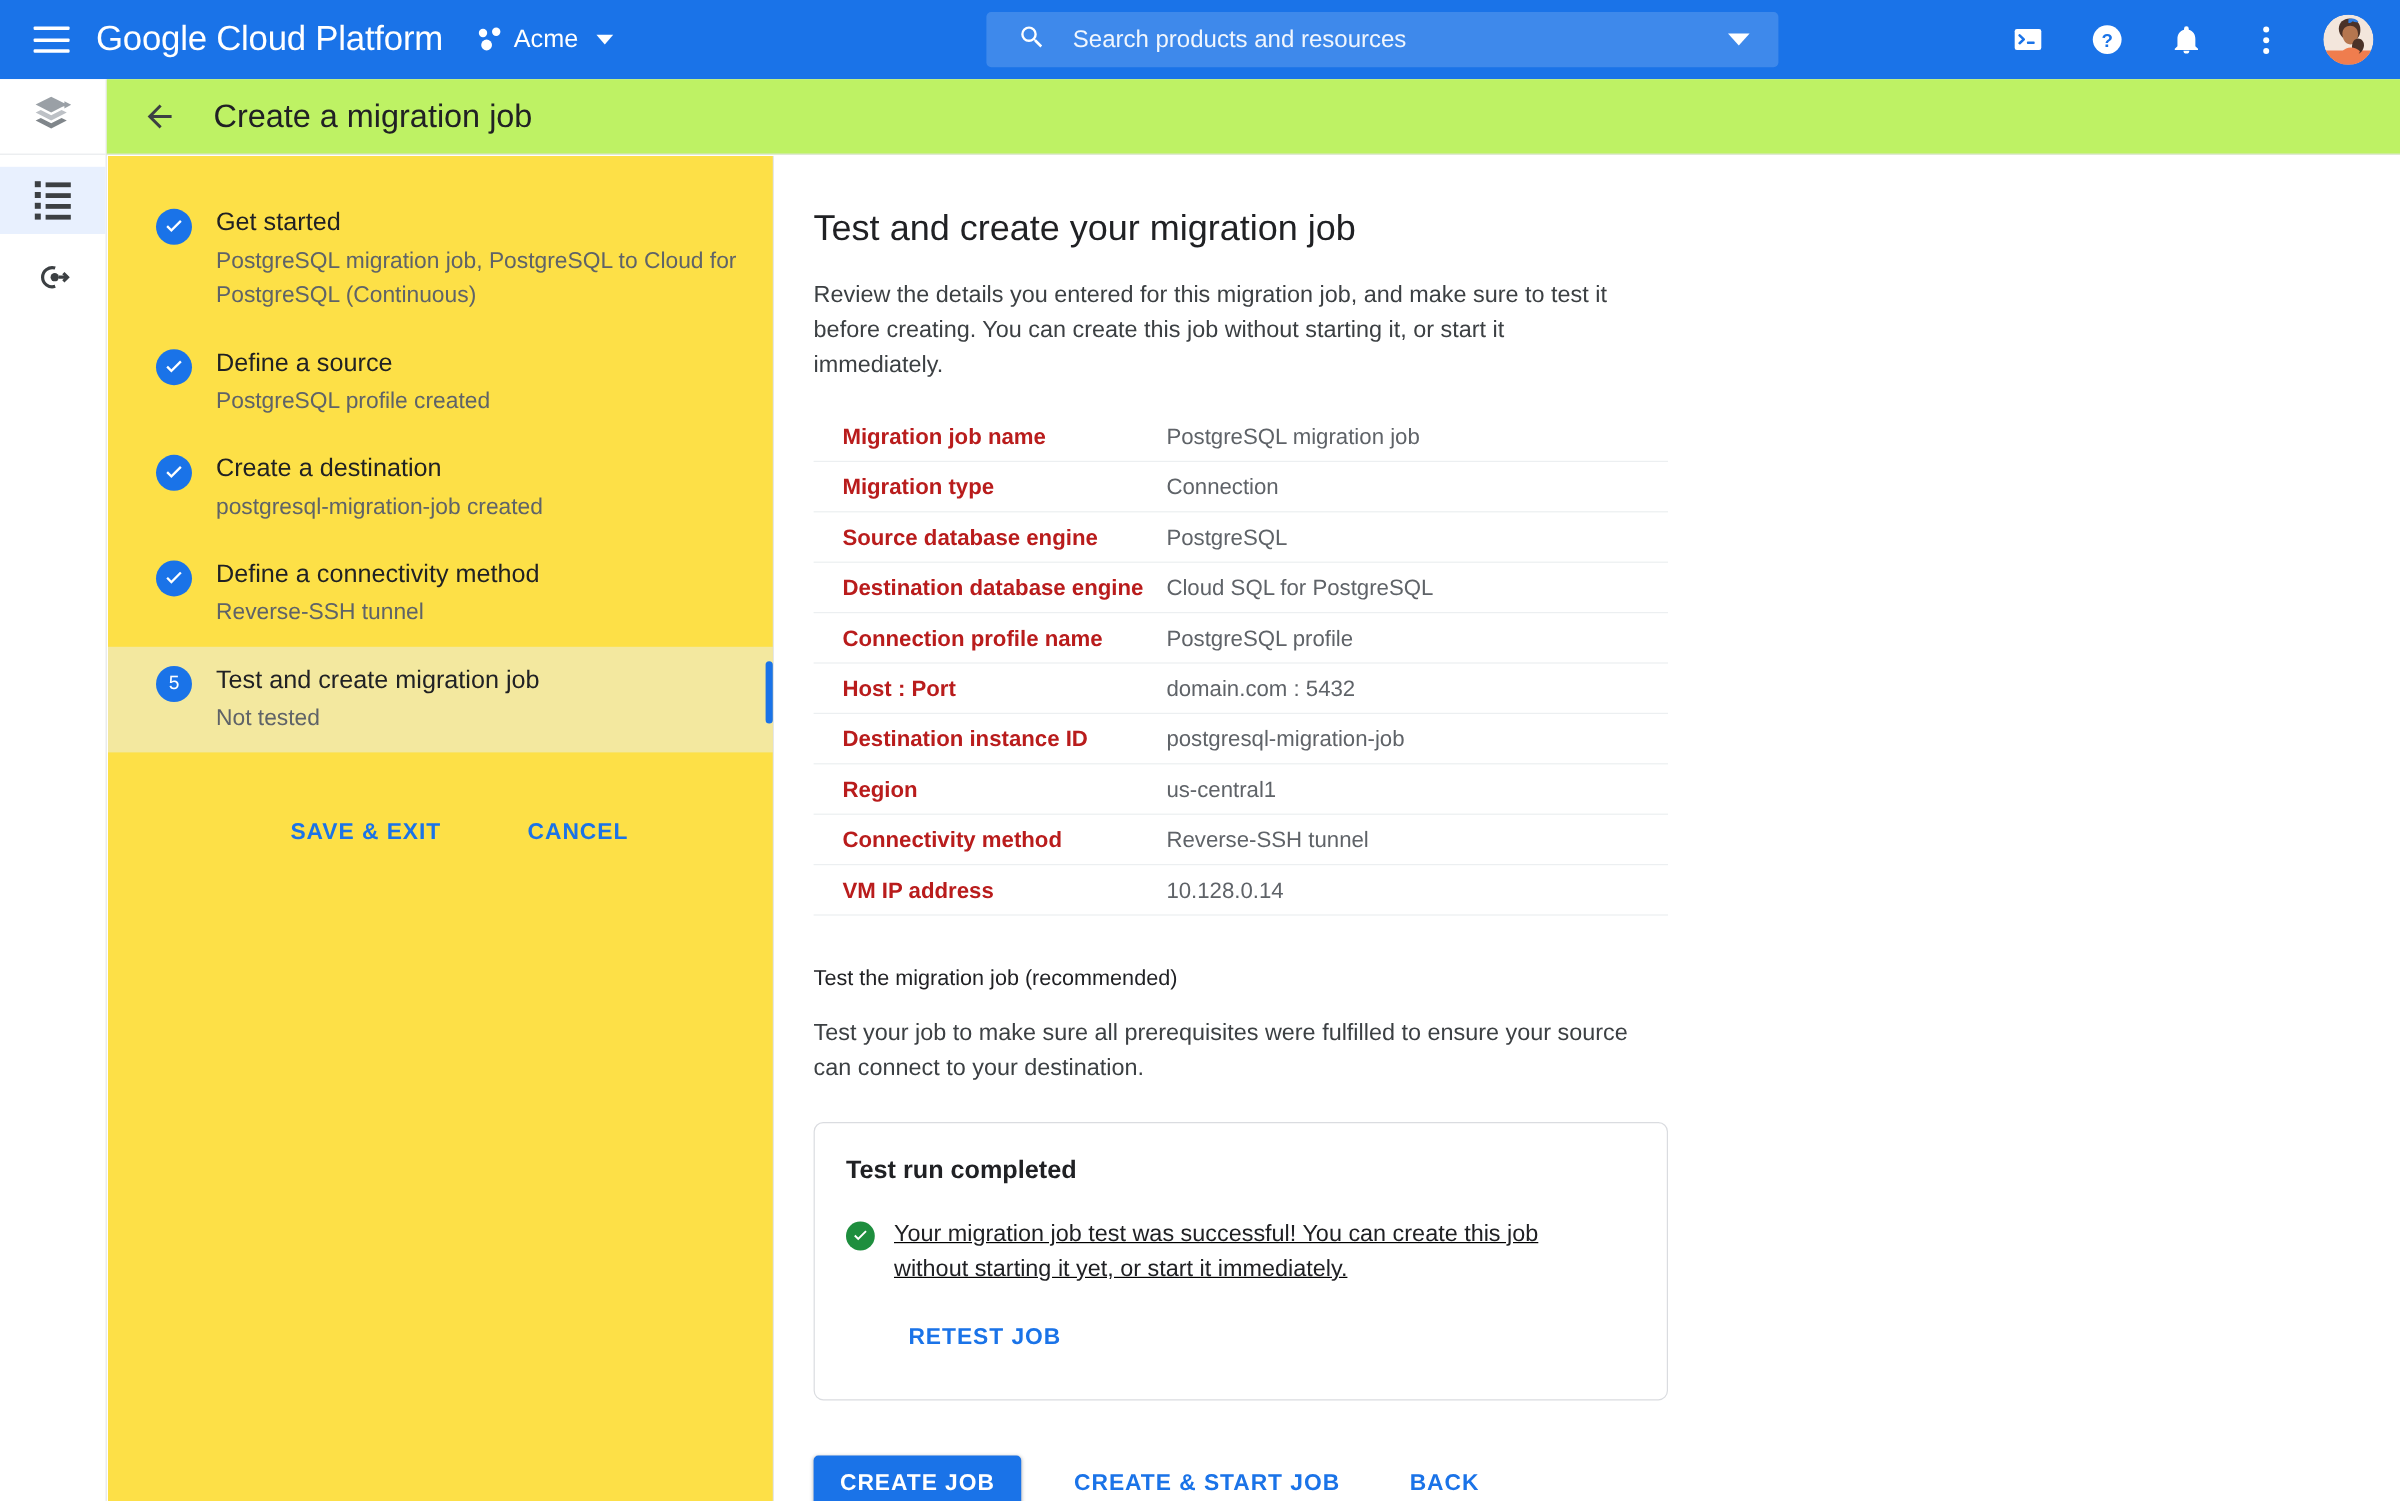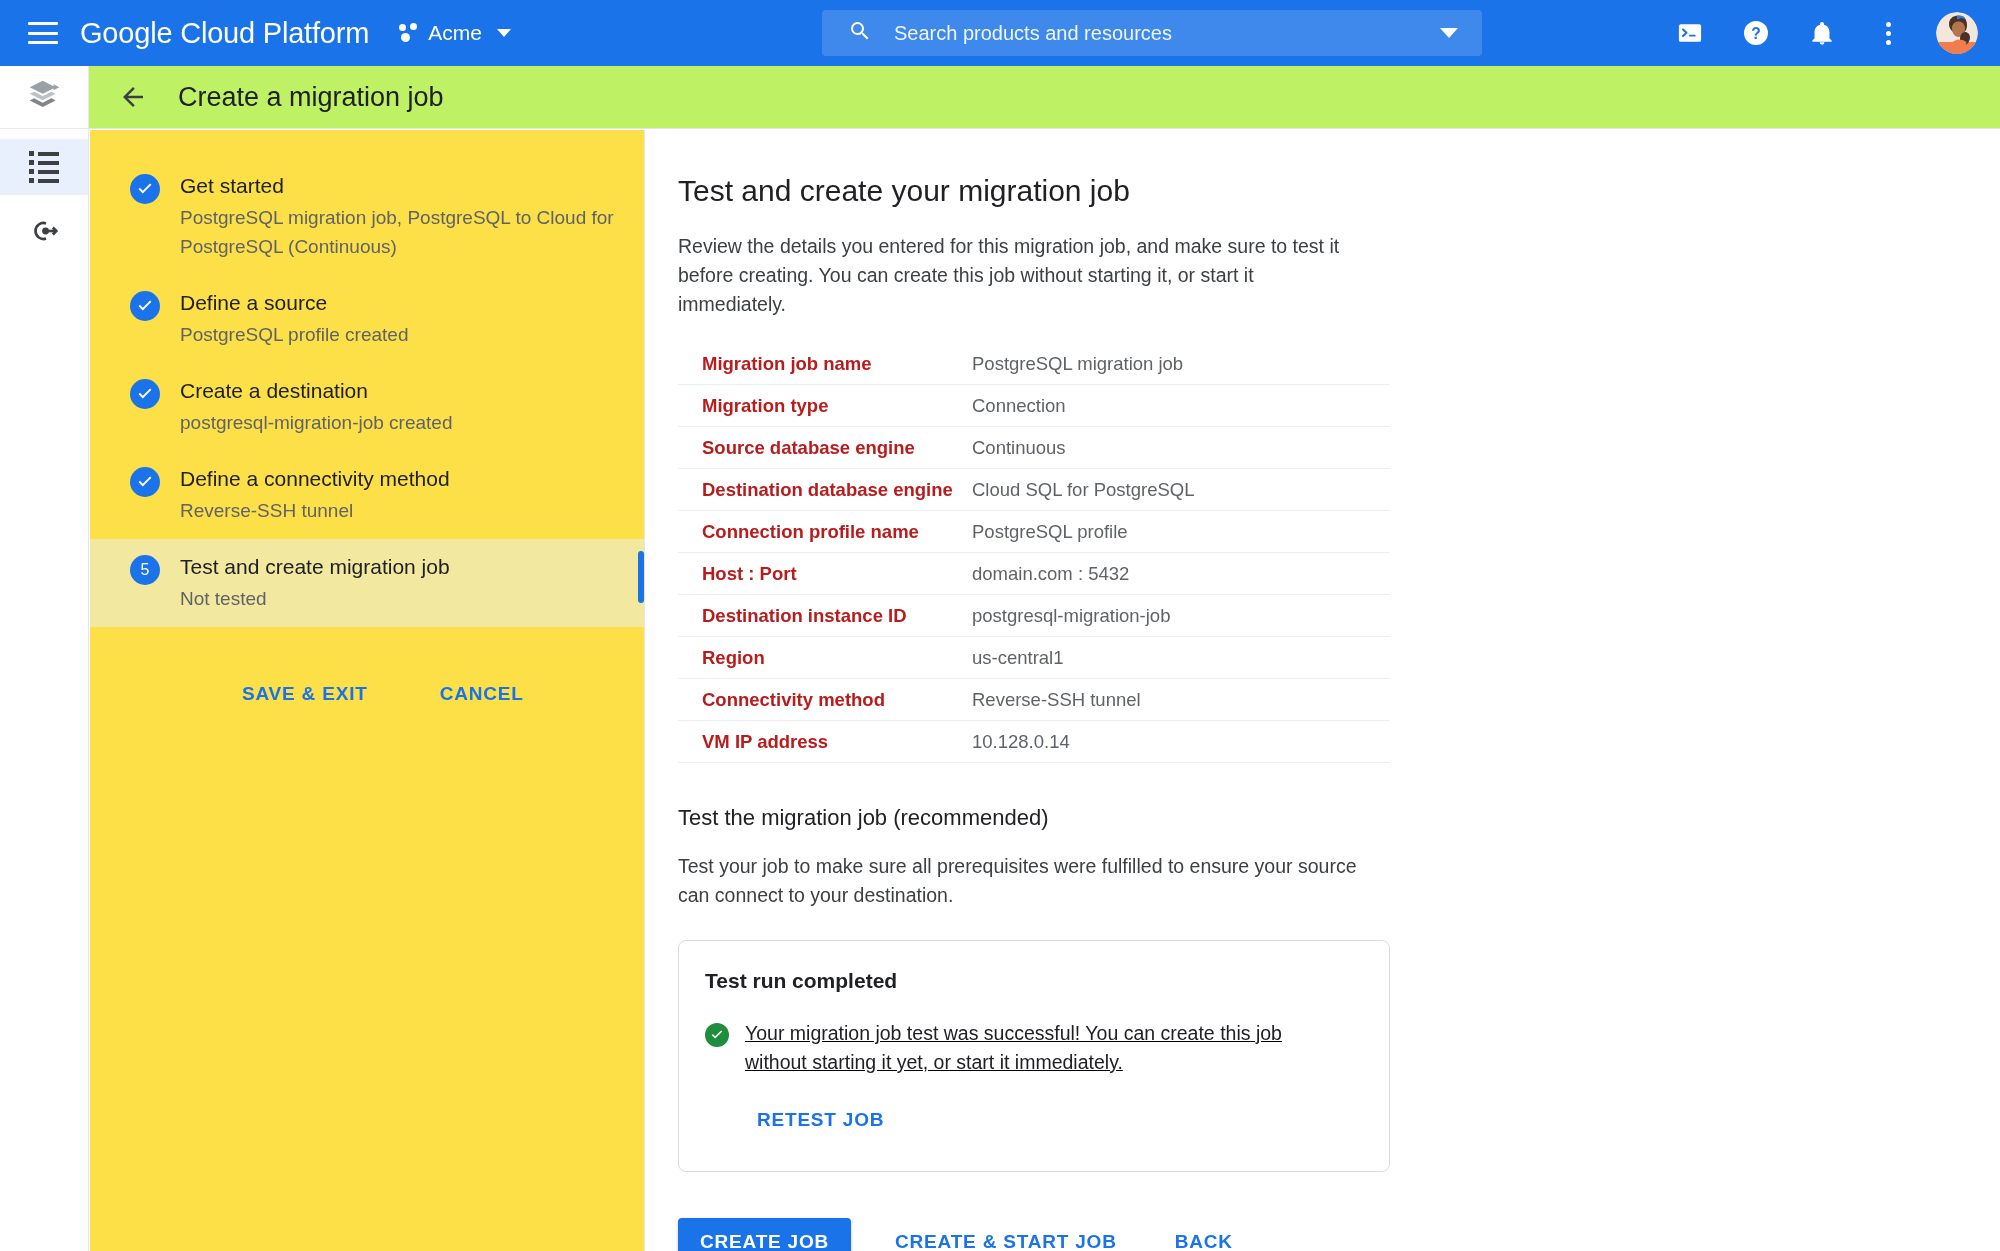--- a/index.html
+++ b/index.html
@@ -159,21 +159,21 @@
   .detail-table { margin-top: 24px; width: 712px; }
   .detail-row {
     display: flex; align-items: center;
     height: 42px; border-bottom: 1px solid #eceff1;
     padding-left: 24px;
   }
   .detail-row:first-child { border-top: 1px solid transparent; }
   .dt-label { width: 270px; font-size: 18.5px; color: #b91c1c; font-weight: 700; }
   .dt-value { font-size: 18.5px; color: #5f6368; }
 
-  .h2 { font-size: 22px; color: #202124; font-weight: 400; margin-top: 42px; margin-bottom: 21px; }
+  .h2 { font-size: 18px; color: #202124; font-weight: 400; margin-top: 42px; margin-bottom: 21px; }
 
   .card {
     margin-top: 30px; width: 712px;
     border: 1px solid #dadce0; border-radius: 8px;
     padding: 28px 26px 30px 26px;
   }
   .card-title { font-size: 21px; color: #202124; font-weight: 700; margin-bottom: 26px; }
   .card-msg { display: flex; gap: 16px; text-decoration: underline; }
   .ok-circle {
     width: 24px; height: 24px; border-radius: 50%; background: #1e8e3e;
@@ -388,21 +388,21 @@
     <div class="detail-row">
       <span class="dt-label">Migration job name</span>
       <span class="dt-value">PostgreSQL migration job</span>
     </div>
     <div class="detail-row">
       <span class="dt-label">Migration type</span>
       <span class="dt-value">Connection</span>
     </div>
     <div class="detail-row">
       <span class="dt-label">Source database engine</span>
-      <span class="dt-value">Continuous</span>
+      <span class="dt-value">PostgreSQL</span>
     </div>
     <div class="detail-row">
       <span class="dt-label">Destination database engine</span>
       <span class="dt-value">Cloud SQL for PostgreSQL</span>
     </div>
     <div class="detail-row">
       <span class="dt-label">Connection profile name</span>
       <span class="dt-value">PostgreSQL profile</span>
     </div>
     <div class="detail-row">

